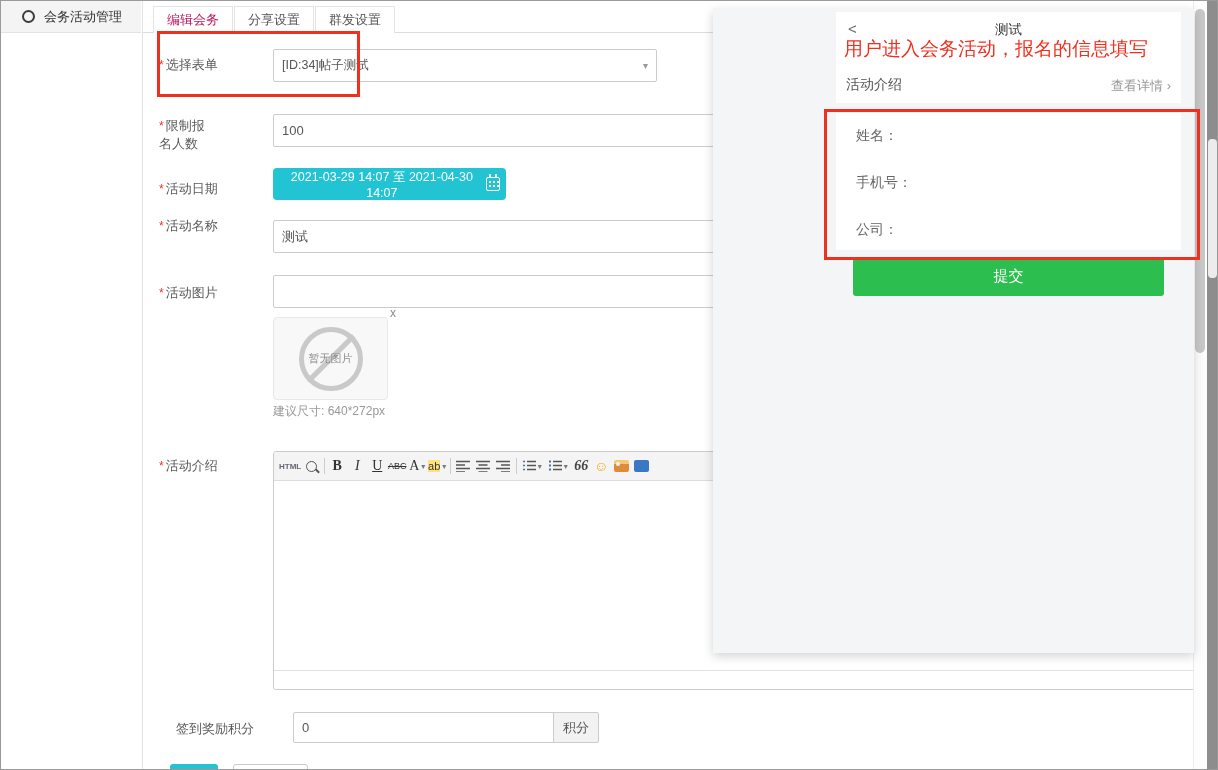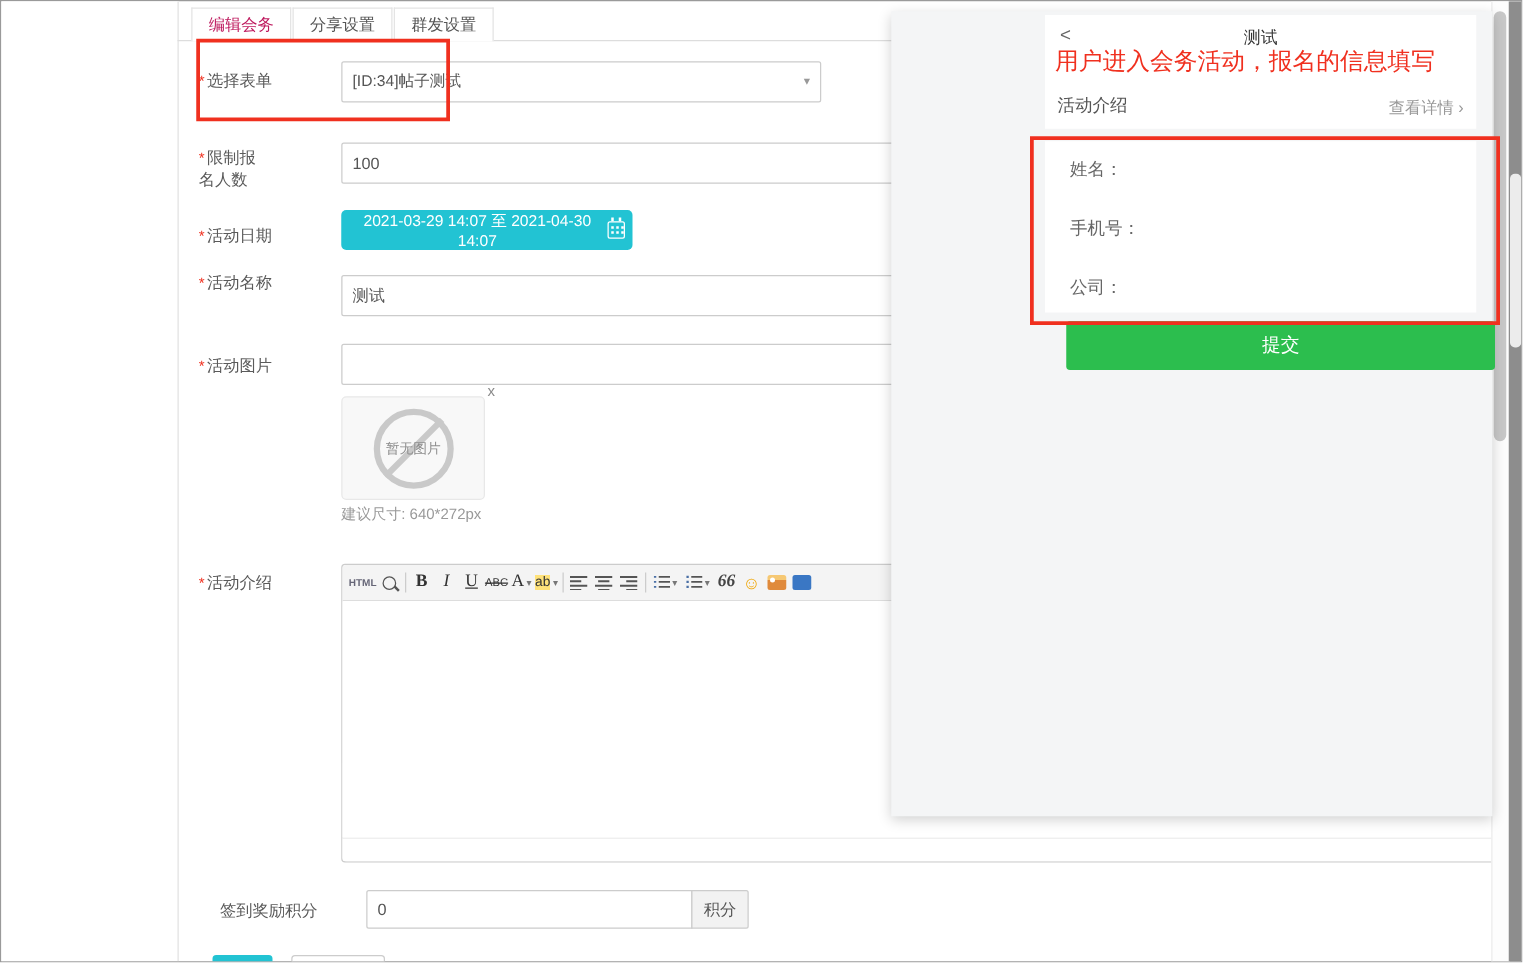--- a/index.html
+++ b/index.html
@@ -89,35 +89,39 @@
        box-shadow:0 3px 10px rgba(0,0,0,0.18);}
   .pv-block{position:absolute;left:123px;width:345px;background:#fff;}
   .pv-head{top:3px;height:91px;}
   .pv-back{position:absolute;left:12px;top:8px;font-size:15px;color:#666;cursor:pointer;}
   .pv-title{position:absolute;left:0;right:0;top:9px;text-align:center;font-size:13.5px;color:#333;}
   .pv-introrow{position:absolute;left:0;right:0;top:60px;height:26px;}
   .pv-intro{position:absolute;left:10px;top:4px;font-size:14px;color:#555;}
   .pv-detail{position:absolute;right:10px;top:5px;font-size:13px;color:#999;cursor:pointer;}
   .pv-card{top:104px;height:137px;}
   .pv-field{position:absolute;left:20px;font-size:14px;color:#666;}
-  .pv-submit{position:absolute;left:140px;top:248px;width:343px;height:39px;background:#2cbe4e;border:none;border-radius:3px;
+  .pv-submit{position:absolute;left:140px;top:248px;width:311px;height:39px;background:#2cbe4e;border:none;border-radius:3px;
        color:#fff;font-size:15px;cursor:pointer;}
 
   
   .sb-track{left:1192px;top:0;width:14px;height:770px;background:#fdfdfd;border-left:1px solid #ececec;}
   .sb-thumb{left:1194px;top:8px;width:10px;height:344px;background:#c8c8c8;border-radius:5px;cursor:grab;}
   .edge-strip{left:1206px;top:0;width:12px;height:770px;background:#8d8d8d;}
   .edge-thumb{left:1207px;top:138px;width:9px;height:139px;background:#ececec;border-radius:4px;cursor:grab;}
 </style>
 </head>
 <body>
 
 <div class="window">
 
   <aside class="abs sidebar">
+    <div class="side-item active" style="top:0;">
+      <span class="ring"></span>
+      <span class="side-label">会务活动管理</span>
+    </div>
   </aside>
 
   <div class="abs tabline"></div>
   <div class="abs tabbar">
     <div class="tab active">编辑会务</div>
     <div class="tab">分享设置</div>
     <div class="tab">群发设置</div>
   </div>
 
   <div class="lbl" style="left:158px;top:55px;"><span class="req">*</span><span>选择表单</span></div>

